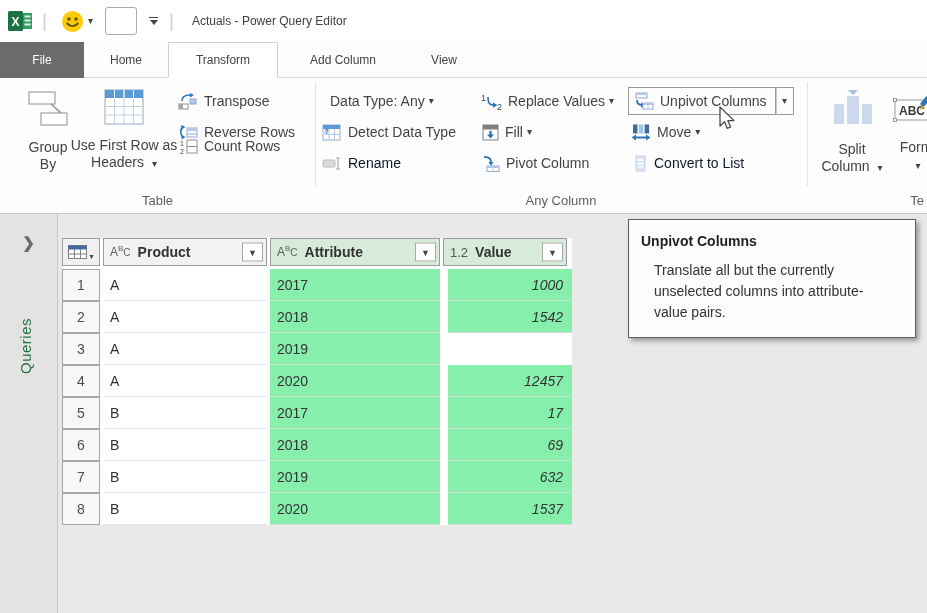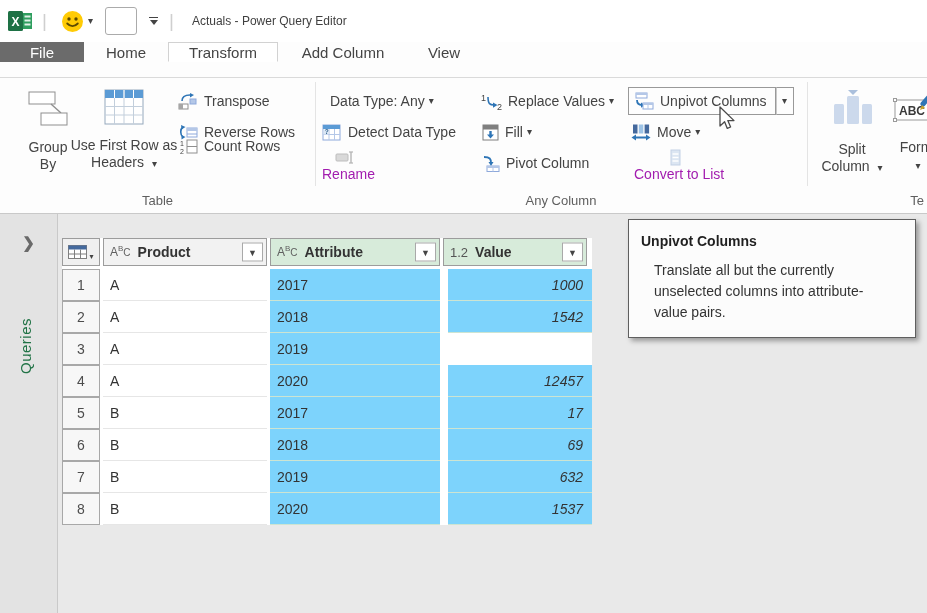--- a/index.html
+++ b/index.html
@@ -14,62 +14,62 @@
   .excel-ic{margin-left:8px;display:flex;}
   .smiley-wrap{display:flex;align-items:center;margin-left:6px;}
   .caret{font-size:10px;color:#444;margin-left:4px;line-height:1;}
   .box-btn{width:30px;height:26px;border:1px solid #ababab;border-radius:3px;background:#fff;margin-left:12px;}
   .ribbon-opts{margin-left:10px;display:flex;flex-direction:column;align-items:center;width:14px;}
   .ribbon-opts .bar{width:9px;height:1.6px;background:#444;margin-bottom:2px;}
   .ribbon-opts .tri{width:0;height:0;border-left:4px solid transparent;border-right:4px solid transparent;border-top:5px solid #444;}
   .tb-title{font-size:12px;color:#3f3f3f;margin-left:10px;white-space:nowrap;}
   
   .tabstrip{position:absolute;top:42px;left:0;width:100%;height:36px;background:#fdfdfd;border-bottom:1px solid #dadada;display:flex;box-sizing:border-box;}
-  .tab{height:20px;display:flex;align-items:center;justify-content:center;font-size:15px;color:#444;box-sizing:border-box;cursor:default;}
+  .tab{height:36px;display:flex;align-items:center;justify-content:center;font-size:12px;color:#444;box-sizing:border-box;cursor:default;}
   .tab.file{width:84px;background:#6b6b6b;color:#fff;}
   .tab.home{width:60px;margin-left:12px;}
   .tab.active{width:110px;margin-left:12px;background:#fff;border:1px solid #d2d2d2;border-bottom:1px solid #fff;margin-bottom:-1px;z-index:2;}
   .tab.addcol{width:110px;margin-left:10px;}
   .tab.view{width:68px;margin-left:12px;}
   
   .ribbon{position:absolute;top:78px;left:0;width:100%;height:135px;background:#fdfdfd;border-bottom:1px solid #c9c9c9;box-sizing:content-box;}
   .rdiv{position:absolute;top:4px;height:104px;width:1px;background:#e4e4e4;}
   .grouplabel{position:absolute;top:113px;height:20px;font-size:13px;color:#5f5f5f;text-align:center;line-height:20px;}
   .bigbtn{position:absolute;top:6px;display:flex;flex-direction:column;align-items:center;font-size:14px;color:#444;text-align:center;line-height:17px;}
   .bigbtn .ic{margin-top:4px;margin-bottom:7px;}
   .smallbtn{position:absolute;height:28px;display:flex;align-items:center;font-size:14px;color:#444;white-space:nowrap;}
   .smallbtn .ic{margin-right:6px;display:flex;}
-  .smallbtn.disabled{color:#a21caf;flex-direction:column;}
+  .smallbtn.disabled{color:#0f172a;}
   .split-hover{position:absolute;left:628px;top:9px;height:28px;display:flex;z-index:3;}
   .split-hover .main{display:flex;align-items:center;border:1px solid #999;background:#fdfdfd;padding:0 8px 0 5px;font-size:14px;color:#444;white-space:nowrap;}
   .split-hover .main .ic{margin-right:6px;display:flex;}
   .split-hover .caretbox{width:16px;border:1px solid #999;border-left:1px solid #c9c9c9;display:flex;align-items:center;justify-content:center;background:#fdfdfd;}
   
   .content{position:absolute;top:214px;left:0;width:100%;height:399px;background:#e9e9e9;}
   .sidebar{position:absolute;left:0;top:0;width:57px;height:100%;background:#e3e3e3;border-right:1px solid #c9c9c9;box-sizing:content-box;}
   .sb-chevron{position:absolute;top:20px;left:50%;transform:translateX(-50%);color:#6a6a6a;font-size:15px;font-weight:bold;}
   .sb-label{position:absolute;top:104px;left:17px;writing-mode:vertical-rl;transform:rotate(180deg);color:#217346;font-size:15px;letter-spacing:.5px;}
   
   .grid{position:absolute;left:62px;top:24px;background:#fff;}
   .grow{display:flex;}
   .hrow{margin-bottom:3px;}
-  .w0{width:38px;}.w1{width:164px;}.w2{width:170px;}.w3{width:144px;}
+  .w0{width:38px;}.w1{width:164px;}.w2{width:170px;}.w3{width:124px;}
   .hcell{box-sizing:border-box;height:28px;border:1px solid #9c9c9c;background:#f2f2f2;display:flex;align-items:center;position:relative;padding-left:6px;margin-left:3px;}
   .hcell.sel{background:#d7ebda;}
   .hcell.corner{margin-left:0;padding-left:0;justify-content:center;background:#f0f0f0;}
   .ticon{color:#5f5f5f;margin-right:7px;display:flex;align-items:baseline;line-height:1;}
   .ticon .ta{font-size:12px;}
   .ticon .tb{font-size:8px;position:relative;top:-5px;}
   .ticon .tc{font-size:10px;position:relative;top:0px;}
   .ticon.num{font-size:13px;color:#555;}
   .colname{font-weight:bold;color:#333;font-size:14px;}
   .fbtn{position:absolute;right:3px;top:50%;transform:translateY(-50%);width:21px;height:19px;background:#fff;border:1px solid #a9a9a9;display:flex;align-items:center;justify-content:center;font-size:9px;color:#444;padding:0;}
   .numbox{box-sizing:border-box;width:38px;border:1px solid #a8a8a8;background:#f7f7f7;color:#4d4d4d;display:flex;align-items:center;justify-content:center;font-size:14px;height:32px;}
   .dcell{box-sizing:border-box;height:32px;display:flex;align-items:center;padding-left:7px;font-size:14px;color:#333;background:#fff;border-bottom:1px solid #e6e6e6;margin-left:3px;}
-  .dcell.sel{background:#7dd3fc;border-bottom-color:#cde4d2;}
+  .dcell.sel{background:#86efac;border-bottom-color:#cde4d2;}
   .dcell.valcell{justify-content:flex-end;padding-right:9px;padding-left:17px;font-style:italic;margin-left:8px;}
   .corner-caret{font-size:8px;color:#444;margin-left:2px;margin-top:8px;}
   
   .tooltip{position:absolute;left:628px;top:5px;width:288px;box-sizing:border-box;background:#fcfcfc;border:1px solid #5f5f5f;box-shadow:3px 3px 5px rgba(0,0,0,.35);padding:13px 14px 14px 12px;z-index:50;}
   .tt-title{font-weight:bold;font-size:14px;color:#1f1f1f;}
   .tt-body{margin-top:11px;margin-left:13px;font-size:14px;color:#333;line-height:1.5;width:212px;}
   
   .cursor{position:absolute;left:714px;top:105px;z-index:99;pointer-events:none;}
 </style>
 </head>

